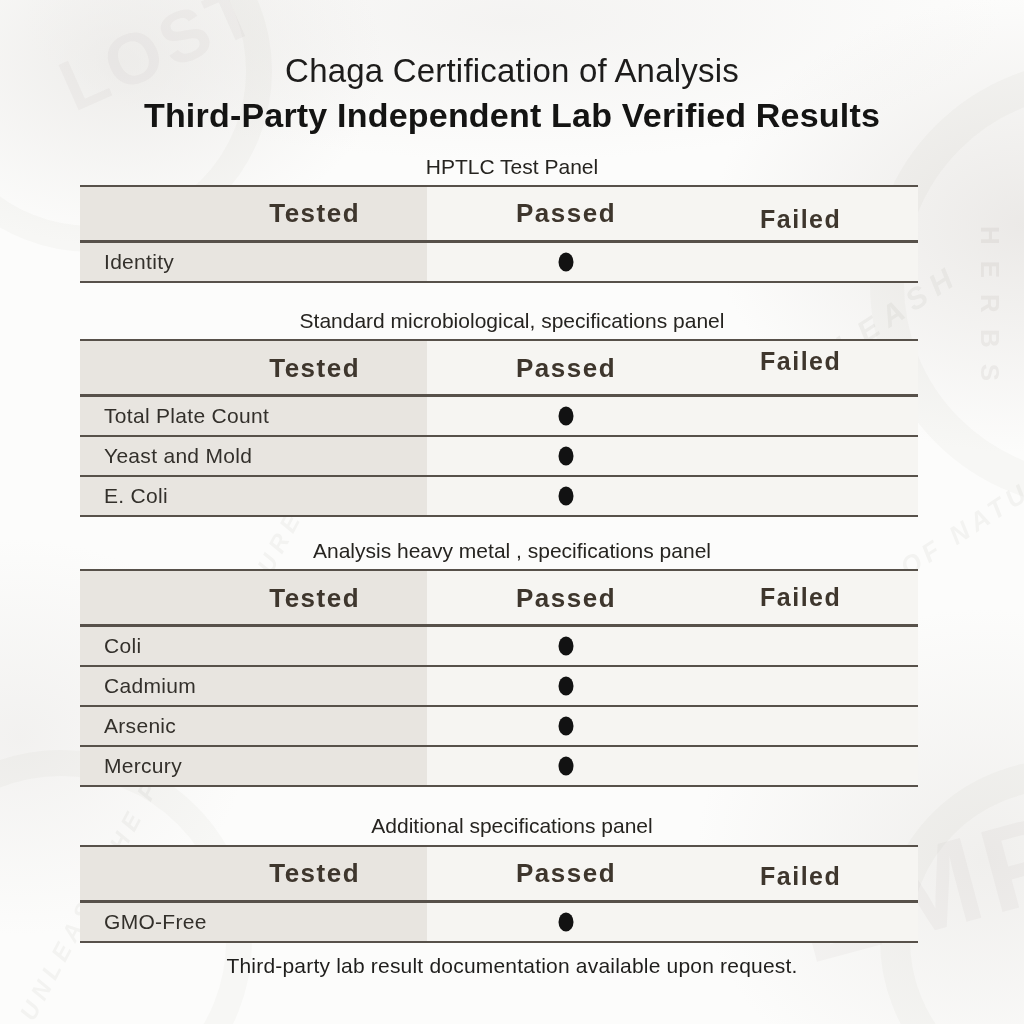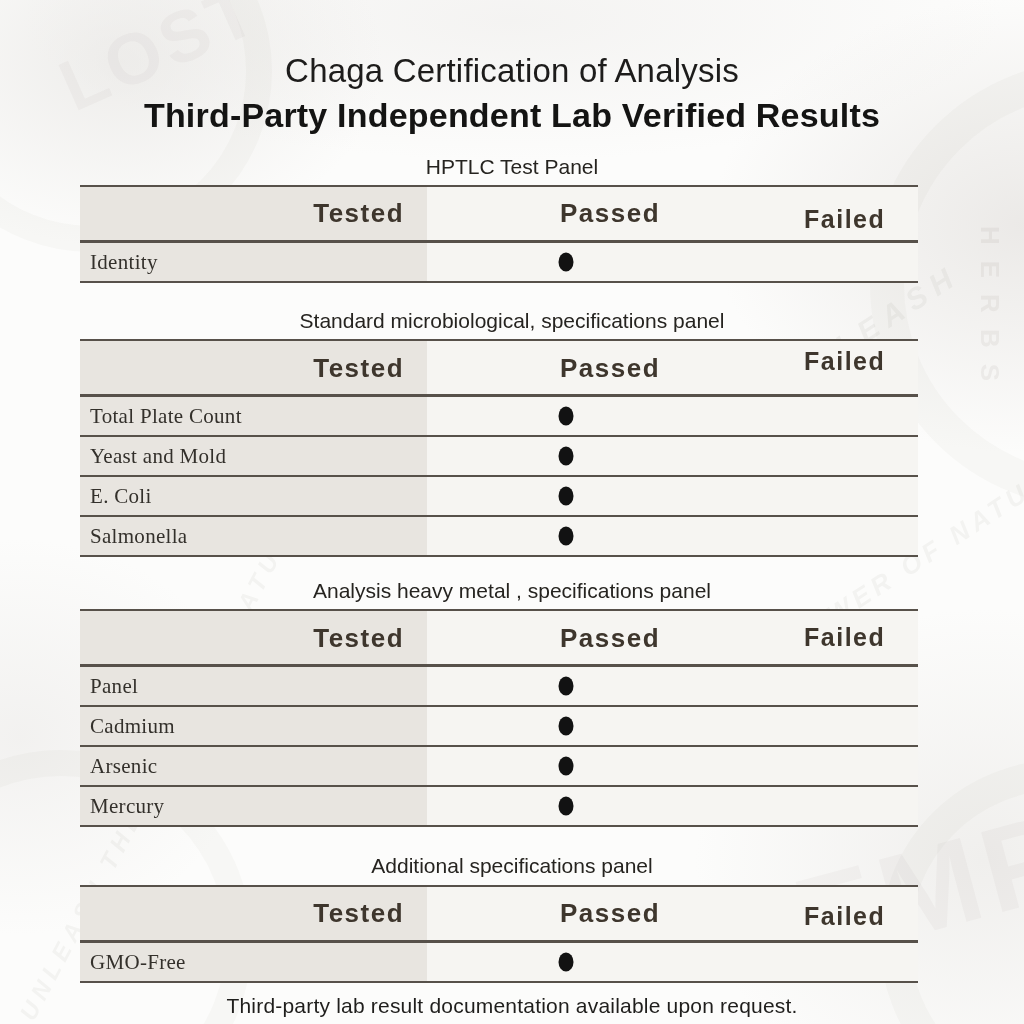--- a/index.html
+++ b/index.html
@@ -59,35 +59,34 @@
     border-bottom:2px solid var(--rule,#57514a);
   }
   .thead{
     position:relative;height:53px;
     border-bottom:3px solid var(--rule,#57514a);
   }
   .hcell{
     position:absolute;top:50%;transform:translate(-50%,-50%);
     font-size:26px;font-weight:700;color:var(--header-text,#3e362d);
     letter-spacing:1.5px;
-    margin-left:44px;
   }
   .h-tested{left:28%;}
   .h-passed{left:58%;}
   .h-failed{left:86%;font-size:25px;}
   .panel-0 .h-failed{top:calc(50% + 6px);}
   .panel-1 .h-failed{top:calc(50% - 7px);}
   .panel-2 .h-failed{top:calc(50% - 1px);}
   .panel-3 .h-failed{top:calc(50% + 3px);}
 
   .trow{position:relative;height:38px;}
   .trow:not(:last-child){border-bottom:2px solid var(--rule,#57514a);}
   .row-label{
-    position:absolute;left:10px;top:50%;transform:translateY(-50%);
-    font-size:21px;color:var(--row-text,#33302b);letter-spacing:.3px;font-family:Liberation Serif, serif;
+    position:absolute;left:24px;top:50%;transform:translateY(-50%);
+    font-size:21px;color:var(--row-text,#33302b);letter-spacing:.3px;
   }
   .dot{
     position:absolute;top:50%;width:15px;height:19px;border-radius:50%;
     background:var(--dot,#121212);transform:translate(-50%,-50%);
   }
   .dot-passed{left:58%;}
 
   .footer-note{
     margin:11px 0 0 0;text-align:center;font-size:21px;color:#1f1e1c;
     letter-spacing:.2px;
@@ -143,36 +142,32 @@
               <div class="dot dot-passed"></div>
             </div>
             <div class="trow">
               <span class="row-label">Yeast and Mold</span>
               <div class="dot dot-passed"></div>
             </div>
             <div class="trow">
               <span class="row-label">E. Coli</span>
               <div class="dot dot-passed"></div>
             </div>
-            <div class="trow">
-              <span class="row-label">Salmonella</span>
-              <div class="dot dot-passed"></div>
-            </div>
           </div>
         </section>
         <section class="panel panel-2">
           <div class="panel-title">Analysis heavy metal , specifications panel</div>
           <div class="table">
             <div class="thead">
               <span class="hcell h-tested">Tested</span>
               <span class="hcell h-passed">Passed</span>
               <span class="hcell h-failed">Failed</span>
             </div>
             <div class="trow">
-              <span class="row-label">Panel</span>
+              <span class="row-label">Coli</span>
               <div class="dot dot-passed"></div>
             </div>
             <div class="trow">
               <span class="row-label">Cadmium</span>
               <div class="dot dot-passed"></div>
             </div>
             <div class="trow">
               <span class="row-label">Arsenic</span>
               <div class="dot dot-passed"></div>
             </div>

